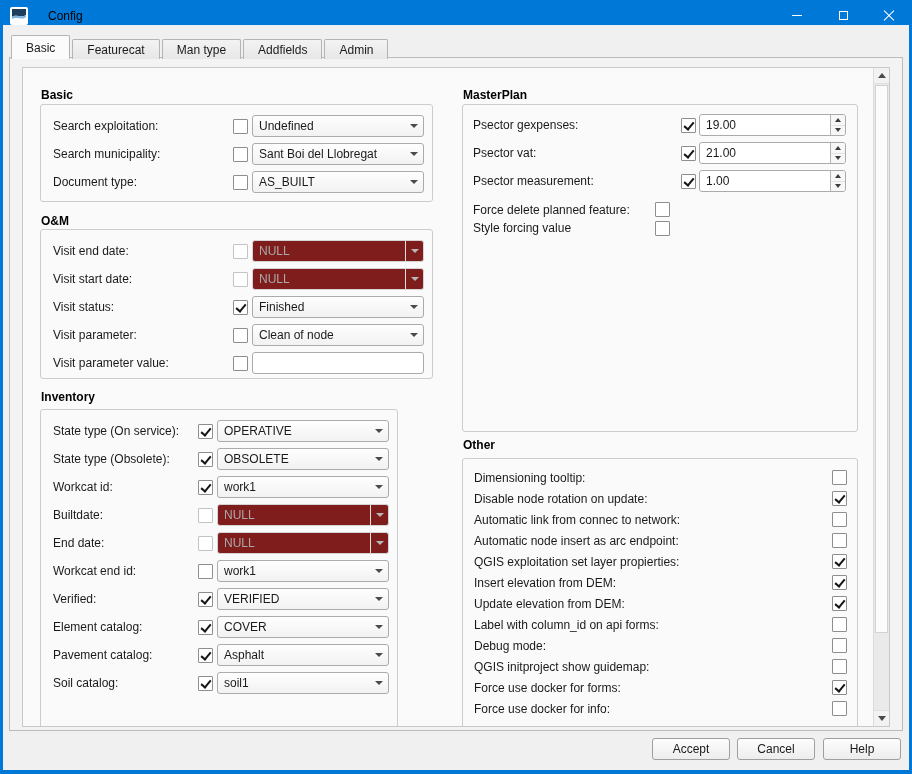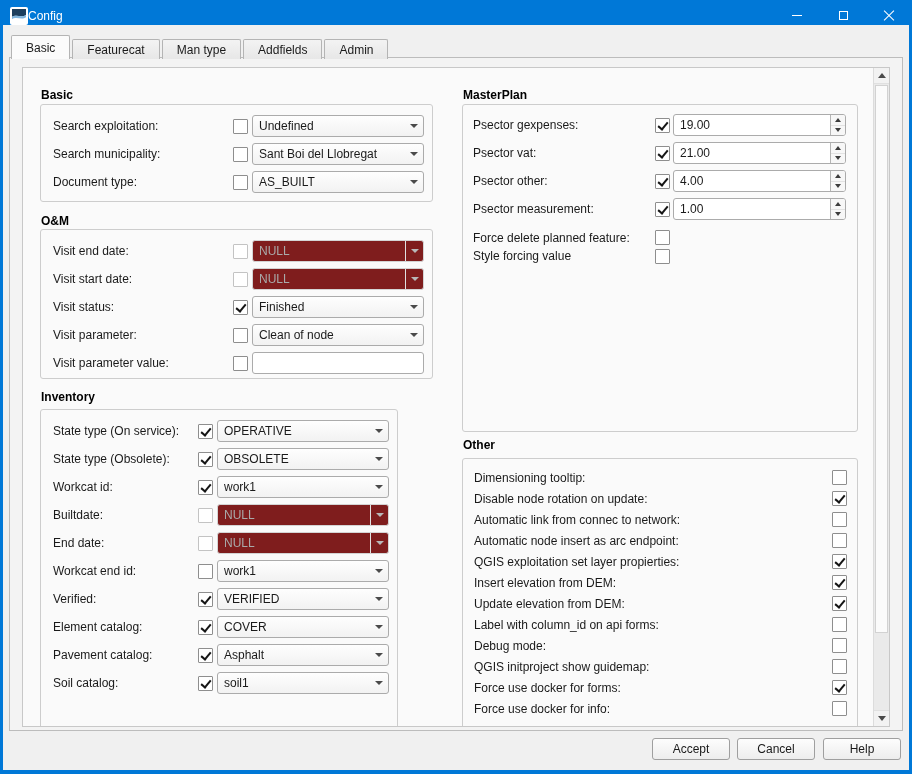--- a/index.html
+++ b/index.html
@@ -5,21 +5,21 @@
   * { margin:0; padding:0; box-sizing:border-box; }
   html,body { width:912px; height:774px; }
   body { font-family:"Liberation Sans","DejaVu Sans",sans-serif; font-size:12px; color:#1a1a1a; background:#444; }
 
   .window { position:relative; width:912px; height:774px; background:#f0f0f0;
             border-left:3px solid #0078d7; border-right:3px solid #0078d7; border-bottom:4px solid #0078d7; }
 
   
   .titlebar { position:absolute; left:-3px; top:0; width:912px; height:31px; background:#0078d7;
               display:flex; align-items:center; padding-left:10px; }
-  .titlebar .title-text { color:#ffffff; font-size:12px; margin-left:0; }
+  .titlebar .title-text { color:#000000; font-size:12px; margin-left:20px; }
   .win-btns { position:absolute; right:0; top:0; height:31px; display:flex; }
   .win-btn { width:46px; height:31px; display:flex; align-items:center; justify-content:center; }
   .g-min { width:10px; height:1px; background:#fff; }
   .g-max { width:9px; height:9px; border:1px solid #fff; }
   .g-close { position:relative; width:12px; height:12px; }
   .g-close::before,.g-close::after { content:""; position:absolute; left:-1px; top:5px; width:14px; height:1px; background:#fff; }
   .g-close::before { transform:rotate(45deg); }
   .g-close::after { transform:rotate(-45deg); }
 
   
@@ -55,21 +55,21 @@
   .combo-text { flex:1; padding-left:6px; white-space:nowrap; overflow:hidden; }
   .combo-arrow { width:18px; height:100%; display:flex; align-items:center; justify-content:center; flex:none; }
   .combo-arrow::after { content:""; border-left:4px solid transparent; border-right:4px solid transparent; border-top:4px solid #4a4a4a; }
   .combo.disabled { border-color:#d4d4d4; background:#7f1d1d; }
   .combo.disabled .combo-text { color:#a9a9a9; }
   .combo.disabled .combo-arrow { border-left:1px solid #e0e0e0; }
   .combo.disabled .combo-arrow::after { border-top-color:#b8b8b8; }
 
   .textinput { width:172px; height:22px; margin-left:4px; border:1px solid #ababab; border-radius:3px; background:#fff; flex:none; }
 
-  .spin { display:flex; align-items:center; width:173px; height:22px; margin-left:3px; border:1px solid #ababab;
+  .spin { display:flex; align-items:center; width:147px; height:22px; margin-left:3px; border:1px solid #ababab;
           border-radius:3px; background:#fff; overflow:hidden; flex:none; }
   .spin-text { flex:1; padding-left:6px; }
   .spin-btns { width:15px; height:100%; border-left:1px solid #b5b5b5; display:flex; flex-direction:column; background:#f7f7f7; flex:none; }
   .spin-up,.spin-down { flex:1; display:flex; align-items:center; justify-content:center; }
   .spin-down { border-top:1px solid #e2e2e2; }
   .spin-up::after { content:""; border-left:3px solid transparent; border-right:3px solid transparent; border-bottom:4px solid #3c3c3c; }
   .spin-down::after { content:""; border-left:3px solid transparent; border-right:3px solid transparent; border-top:4px solid #3c3c3c; }
   .ctrl-spacer { width:176px; flex:none; }
 
   
@@ -295,31 +295,20 @@
             <span class="checkbox checked"></span>
             <div class="spin">
               <span class="spin-text">21.00</span>
               <div class="spin-btns">
                 <span class="spin-up"></span>
                 <span class="spin-down"></span>
               </div>
             </div>
           </div>
           <div class="row">
-            <span class="row-label">Psector other:</span>
-            <span class="checkbox checked"></span>
-            <div class="spin">
-              <span class="spin-text">4.00</span>
-              <div class="spin-btns">
-                <span class="spin-up"></span>
-                <span class="spin-down"></span>
-              </div>
-            </div>
-          </div>
-          <div class="row">
             <span class="row-label">Psector measurement:</span>
             <span class="checkbox checked"></span>
             <div class="spin">
               <span class="spin-text">1.00</span>
               <div class="spin-btns">
                 <span class="spin-up"></span>
                 <span class="spin-down"></span>
               </div>
             </div>
           </div>

